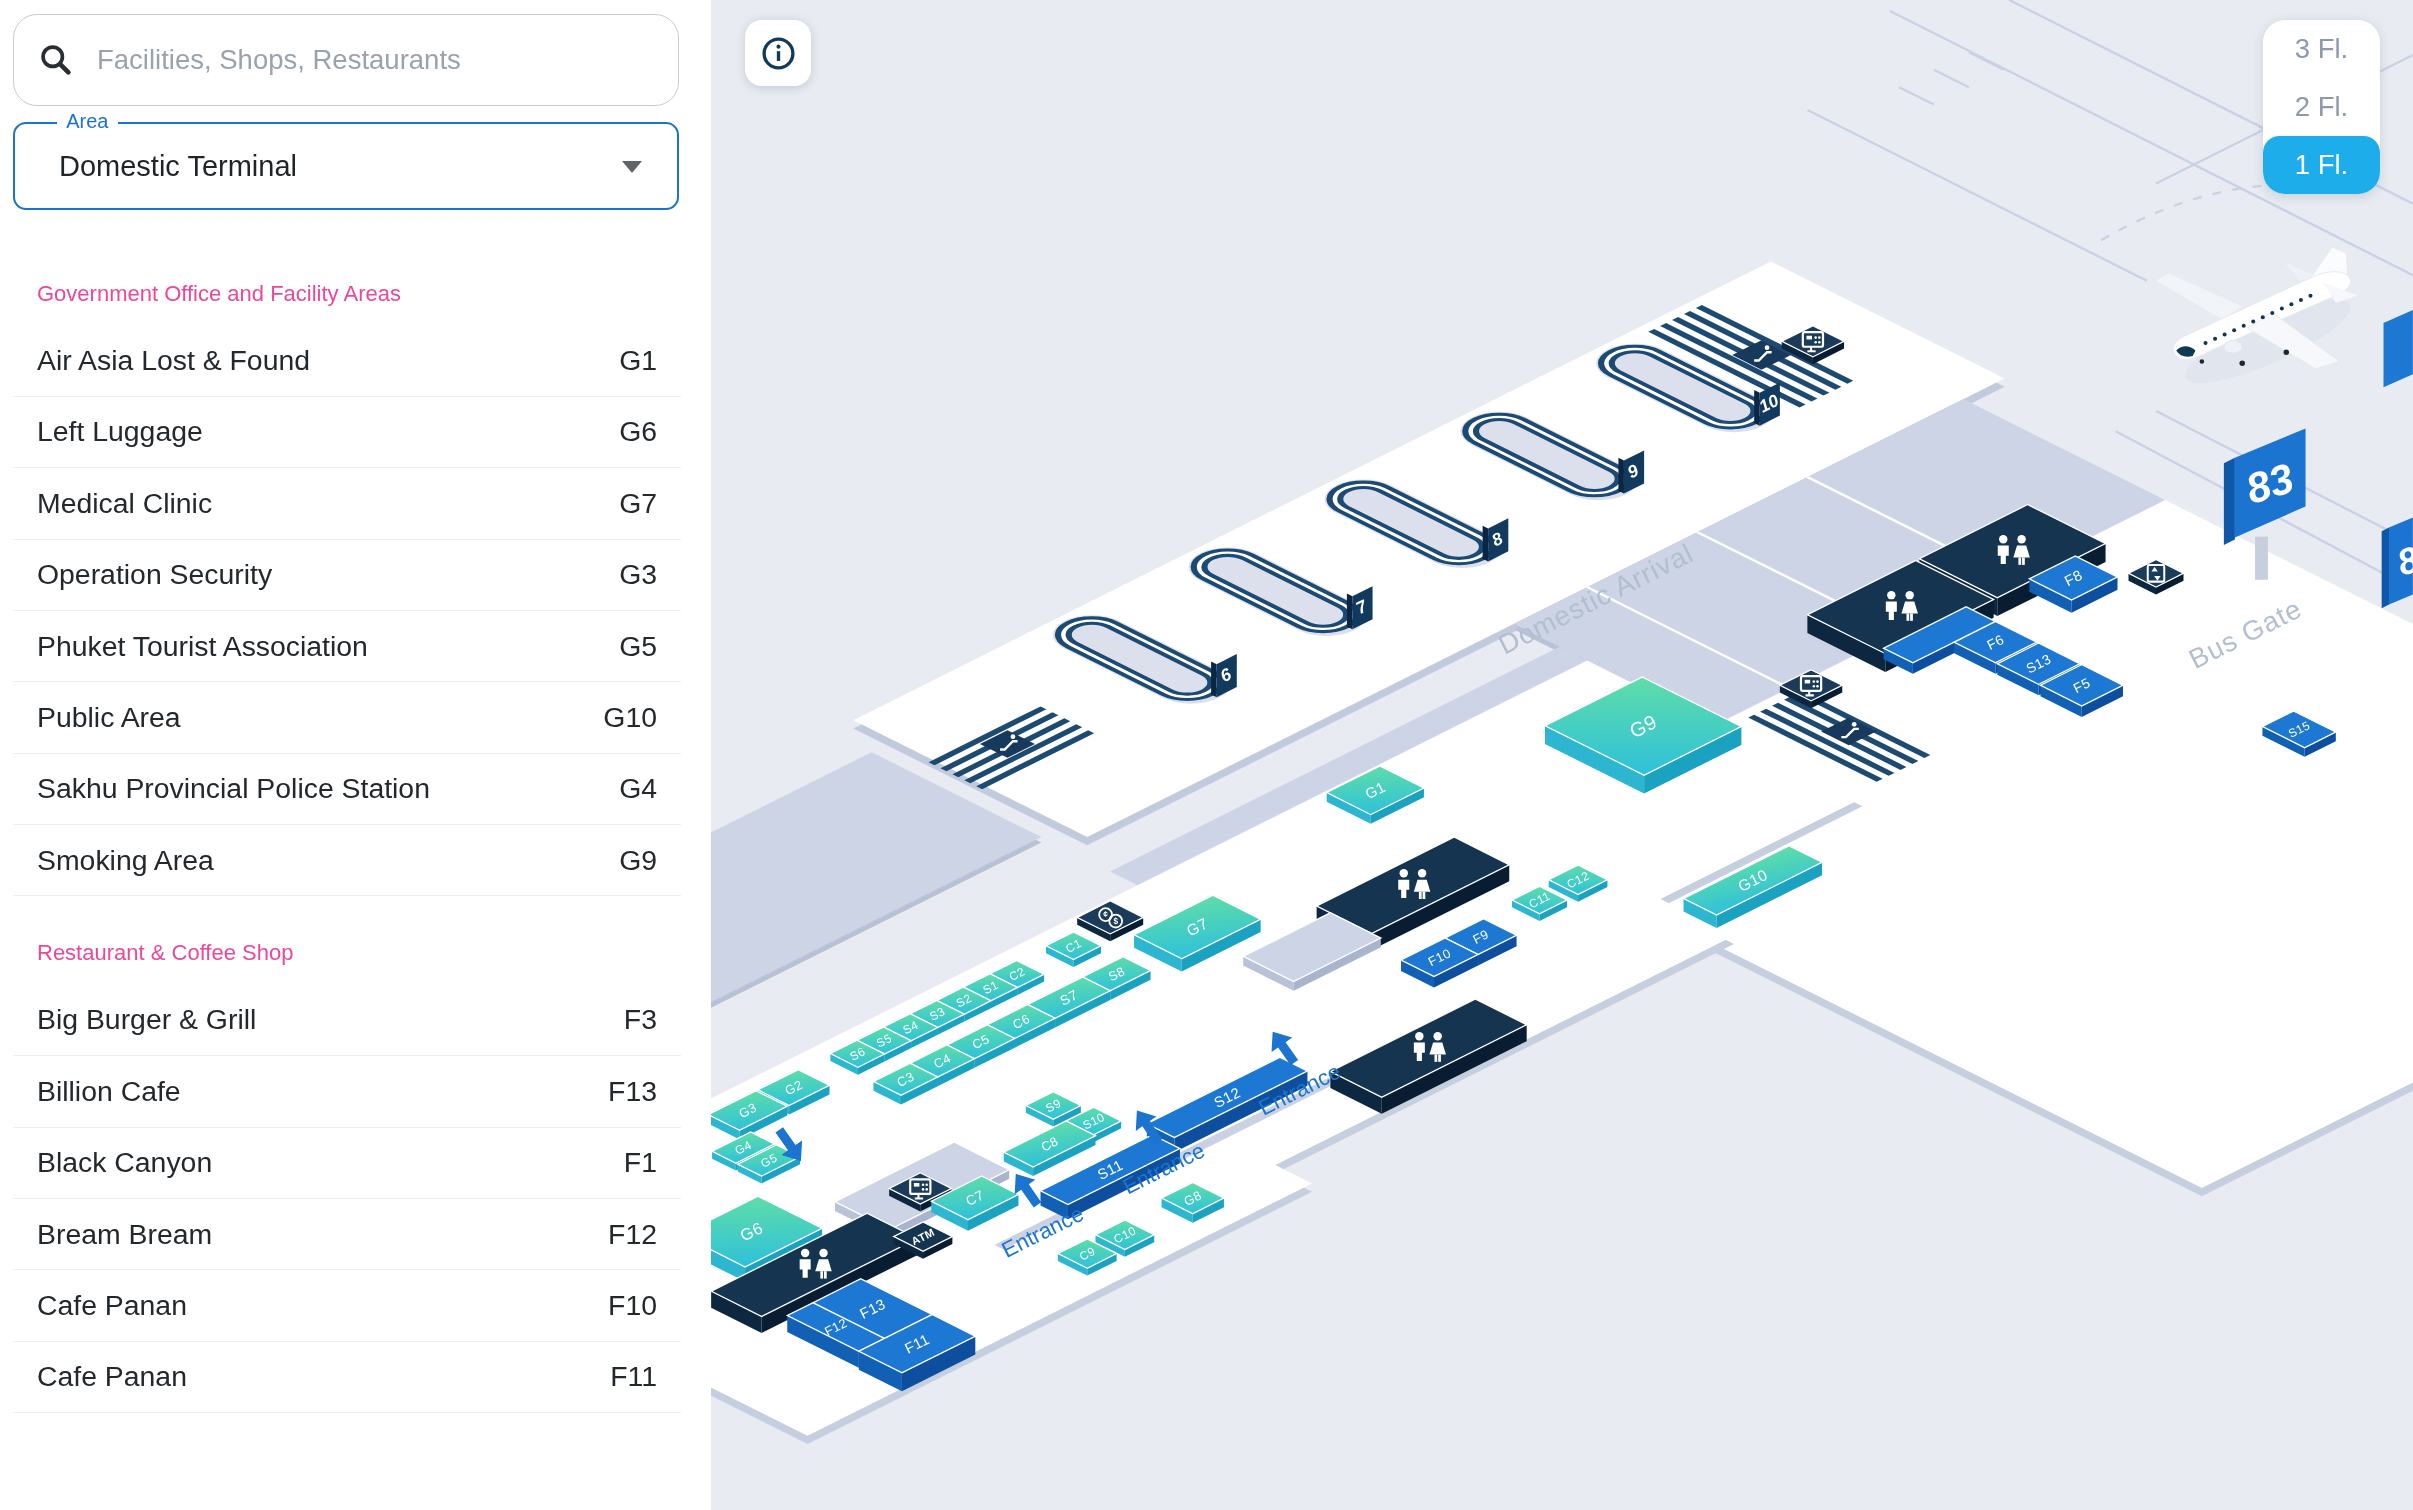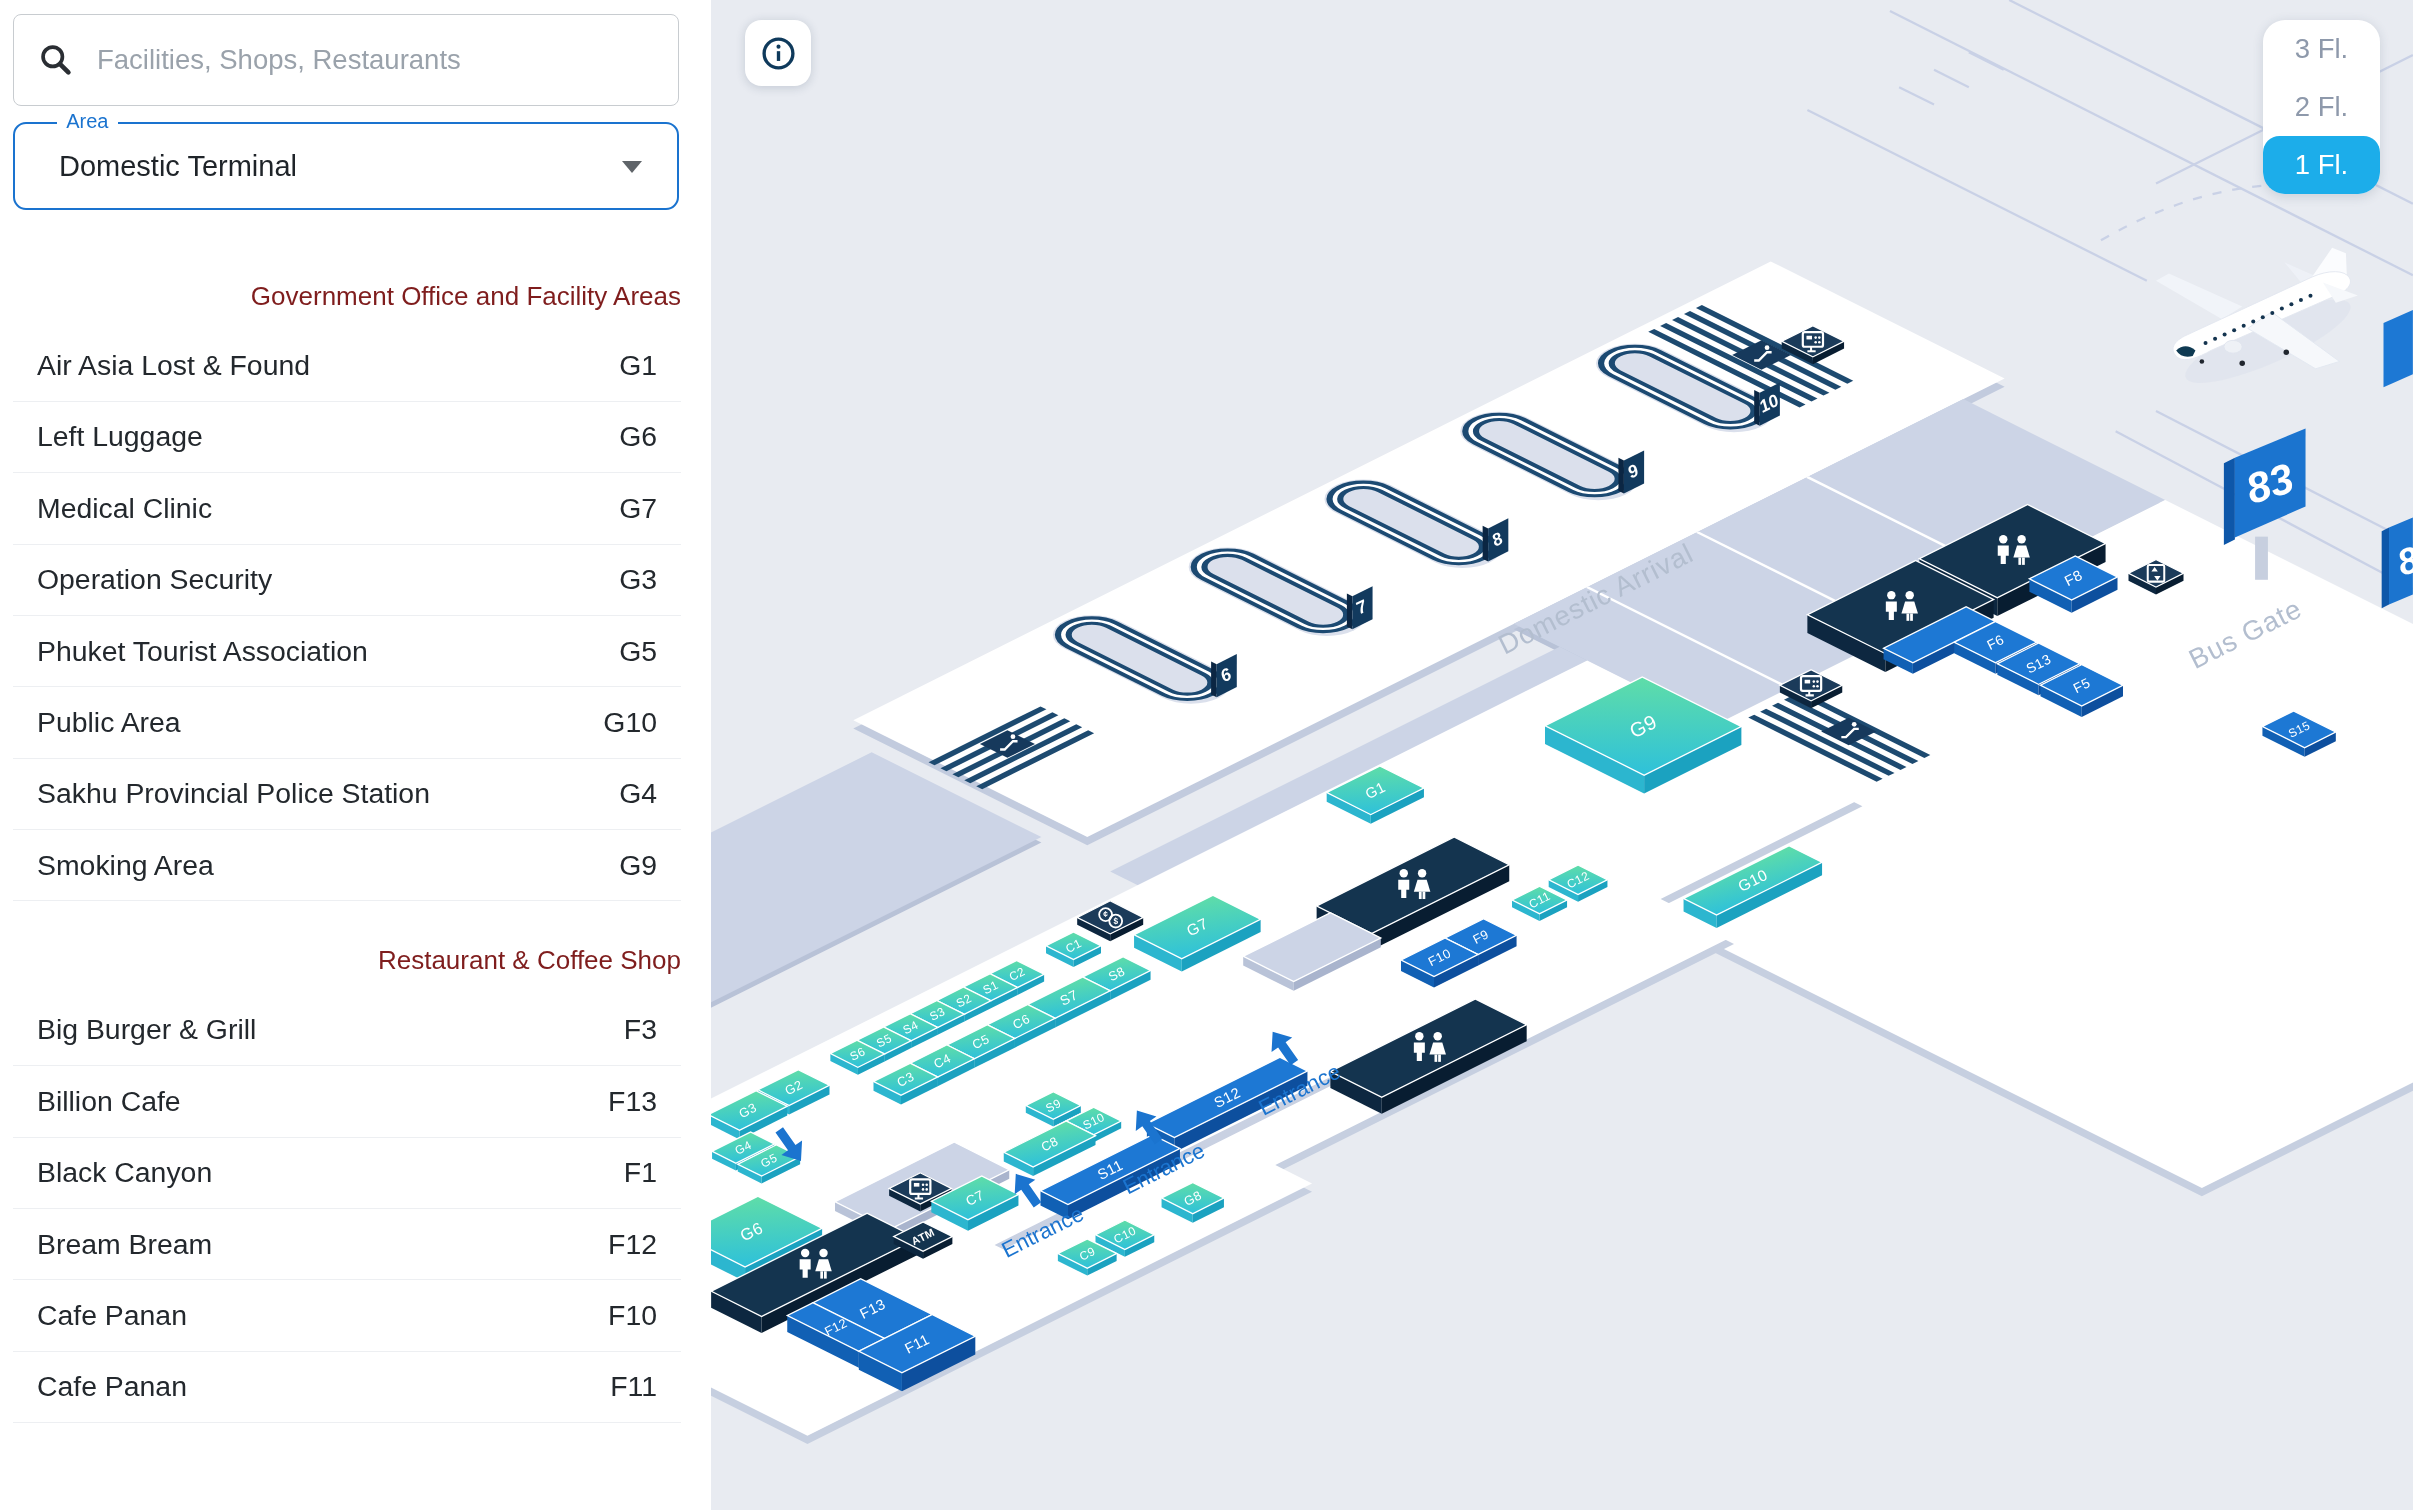--- a/index.html
+++ b/index.html
@@ -1,26 +1,26 @@
 <!DOCTYPE html>
 <html style="font-size:14.7px"><head>
 <meta charset="utf-8">
 <style>
   html,body{margin:0;padding:0;overflow:hidden;}
   body{width:2413px;height:1510px;font-family:"Liberation Sans",sans-serif;background:#fff;position:relative;}
   .sidebar{position:absolute;left:0;top:0;width:711px;height:1510px;background:#fff;z-index:5;}
-  .search-box{position:absolute;left:13px;top:13.8px;width:666px;height:92px;border:1.8px solid #c8ccd0;border-radius:8px;box-sizing:border-box;background:#fff;display:flex;align-items:center;padding:0 24px;}
+  .search-box{position:absolute;left:13px;top:13.8px;width:666px;height:92px;border:1.8px solid #c8ccd0;border-radius:24px;box-sizing:border-box;background:#fff;display:flex;align-items:center;padding:0 24px;}
   .search-box input{border:none;outline:none;font-size:27.5px;color:#33383d;margin-left:22px;width:514px;font-family:"Liberation Sans",sans-serif;}
   .search-box input::placeholder{color:#9aa2ab;}
   .area-box{position:absolute;left:13px;top:122px;width:666px;height:88px;border:2.8px solid #1a73cf;border-radius:13px;box-sizing:border-box;background:#fff;padding-left:8px;}
   .area-label{position:absolute;top:-13.8px;left:42px;background:#fff;padding:0 9.2px;color:#1a73cf;font-size:20px;}
   .area-value{position:absolute;left:44px;top:50%;transform:translateY(-50%);font-size:29px;color:#1f2429;}
   .caret{position:absolute;right:35px;top:50%;margin-top:-4.6px;width:0;height:0;border-left:10px solid transparent;border-right:10px solid transparent;border-top:12px solid #5f6469;}
   .list{position:absolute;left:13px;top:237px;width:668px;}
-  .sec-title{margin:44px 0 18.4px 24px;font-size:26px;color:#7f1d1d;text-align:right;}
+  .sec-title{margin:44px 0 18.4px 24px;font-size:22px;color:#ec4899;}
   .row{display:flex;justify-content:space-between;align-items:flex-start;padding:14.7px 24px 14.7px 24px;border-bottom:1.8px solid #edeff2;font-size:28.4px;color:#23282d;line-height:41px;cursor:pointer;}
   .row-name{max-width:440px;}
   .map-area{position:absolute;left:711px;top:0;width:1702px;height:1510px;background:#e8ebf1;overflow:hidden;}
   #map-svg{position:absolute;left:0;top:0;}
   #map-svg text{font-family:"Liberation Sans",sans-serif;}
   .info-btn{position:absolute;left:34px;top:20px;width:66px;height:66px;border-radius:16.5px;background:#fff;border:none;box-shadow:0 1.8px 9.2px rgba(40,60,90,.18);display:flex;align-items:center;justify-content:center;cursor:pointer;z-index:6;}
   .floor-selector{position:absolute;left:1552px;top:20px;width:117px;height:174px;background:#fff;border-radius:22px;box-shadow:0 2.8px 11px rgba(40,60,90,.15);display:flex;flex-direction:column;overflow:hidden;z-index:6;}
   .floor-btn{flex:1;display:flex;align-items:center;justify-content:center;font-size:27.5px;color:#8e99ab;cursor:pointer;background:transparent;}
   .floor-btn.sel{background:#1cadea;color:#fff;border-radius:16.5px 16.5px 20px 20px;}
 </style>

